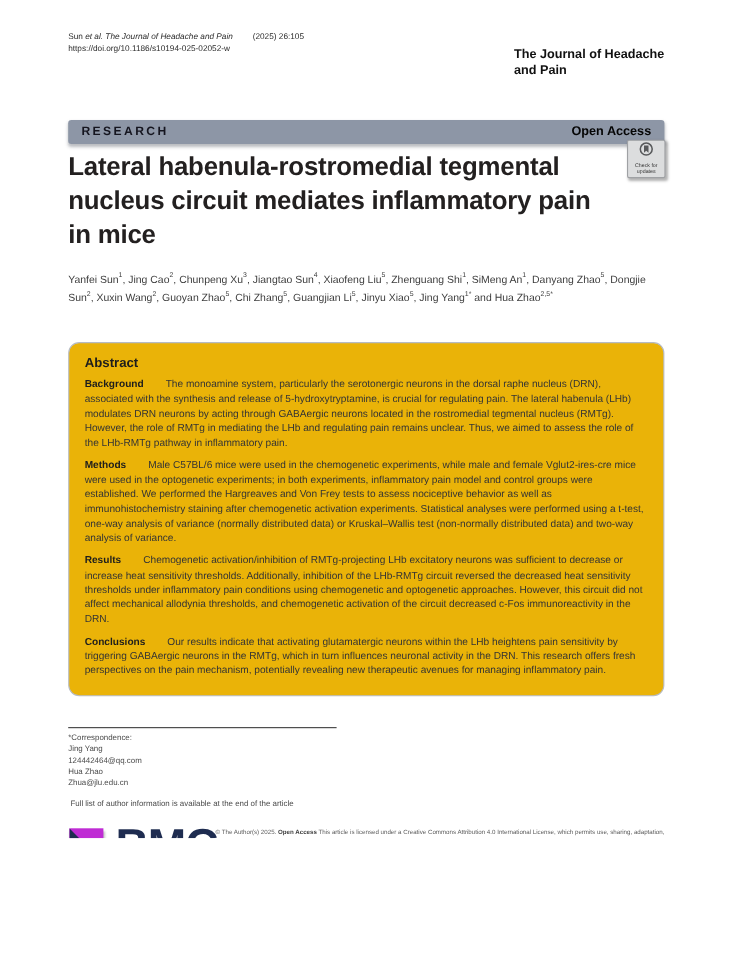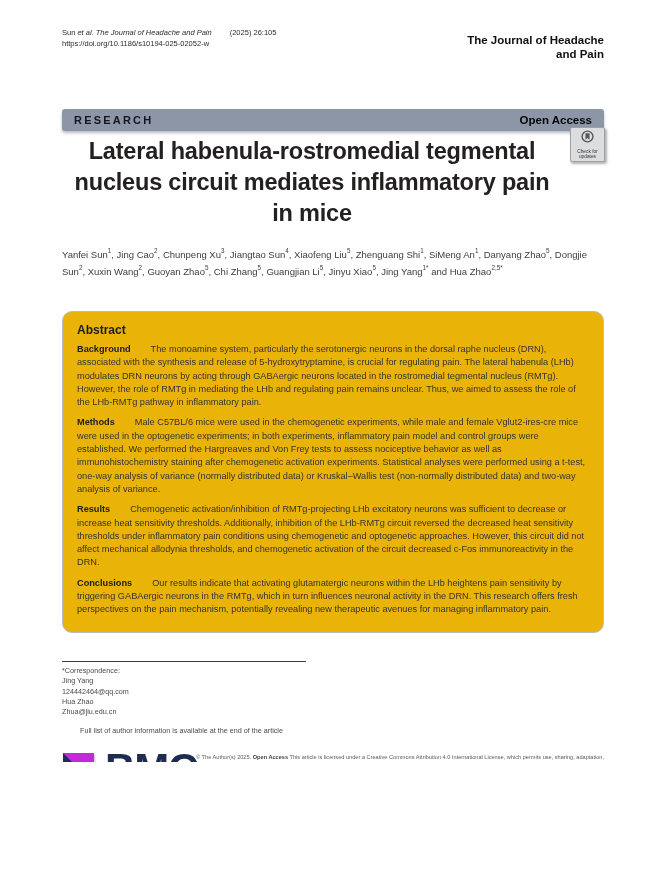--- a/index.html
+++ b/index.html
@@ -5,54 +5,54 @@
   html,body{margin:0;padding:0;background:#ffffff;}
   .page{
     position:relative;width:666px;height:762px;background:#ffffff;overflow:hidden;
     font-family:"Liberation Sans","DejaVu Sans",sans-serif;color:#222;
   }
   
   .header{position:absolute;top:27px;left:62px;width:542px;display:flex;justify-content:space-between;align-items:flex-start;}
   .header-left{font-size:7.5px;line-height:11px;color:#2b2b2b;}
   .cit-italic{font-style:italic;}
   .cit-ref{margin-left:18px;}
-  .header-right{text-align:right;font-size:11.5px;line-height:14px;font-weight:600;color:#111;margin-top:6px;}
+  .header-right{font-size:11.5px;line-height:14px;font-weight:600;color:#111;margin-top:16px;}
   
   .banner{
     position:absolute;top:97px;left:62px;width:542px;height:22px;box-sizing:border-box;
     background:#8d96a6;border-radius:3px;box-shadow:0 2px 3px rgba(100,105,115,.45);
     display:flex;align-items:center;justify-content:space-between;padding:0 12px;margin-top:12px;
   }
   .banner-left{font-size:11px;font-weight:700;letter-spacing:2.2px;color:#15151f;}
   .banner-right{font-size:11.5px;font-weight:700;color:#050505;}
   
   .badge{
     position:absolute;top:127px;left:570px;width:35px;height:35px;box-sizing:border-box;
     background:#dcddde;border:1px solid #9fa1a4;border-radius:2px;
     box-shadow:1.5px 2px 2.5px rgba(0,0,0,.3);
     display:flex;flex-direction:column;align-items:center;justify-content:center;cursor:pointer;
   }
   .badge-text{font-size:4.8px;line-height:5.6px;color:#333;text-align:center;margin-top:1.5px;}
   
   .title{position:absolute;top:136px;left:62px;width:500px;font-size:23.5px;font-weight:700;
-    line-height:31px;color:#232020;letter-spacing:-0.2px;text-align:center;}
+    line-height:31px;color:#232020;letter-spacing:-0.2px;}
   .authors{position:absolute;top:247px;left:62px;width:542px;font-size:9.5px;line-height:16.5px;color:#3d3d3d;}
   .authors sup{font-size:6.3px;position:relative;top:-0.5px;vertical-align:super;line-height:0;}
   
   .abstract{
     position:absolute;top:311px;left:62px;width:542px;min-height:321px;box-sizing:border-box;
     border:1.5px solid #b6bbc4;border-radius:10px;padding:11px 14px 8px 14px;background:#eab308;
   }
   .abstract-heading{font-size:12px;font-weight:700;color:#1d1d1d;margin:0 0 6px 0;}
   .abstract p{font-size:9.2px;line-height:13.3px;margin:0 0 7px 0;color:#343434;}
   .abstract p b{color:#1d1d1d;margin-right:20px;}
   
   .corr-rule{position:absolute;top:661px;left:62px;width:244px;border-top:1.8px solid #3c3c3c;}
   .corr{position:absolute;top:666px;left:62px;font-size:7.2px;line-height:10.3px;color:#4a4a4a;}
-  .corr-note{position:absolute;top:726px;left:62px;font-size:7.2px;color:#4a4a4a;padding-left:18px;}
+  .corr-note{position:absolute;top:726px;left:46px;font-size:7.2px;color:#4a4a4a;padding-left:18px;}
   
   .logo{position:absolute;top:753px;left:63px;display:flex;align-items:center;}
   .logo-mark{width:31px;height:31px;background:#bf2bd4;position:relative;box-shadow:1px 2px 2px rgba(0,0,0,.25);}
   .logo-mark::after{content:"";position:absolute;inset:0;background:#1e2c50;
     clip-path:polygon(0 0,0 100%,100% 100%);}
   .logo-text{font-size:42px;font-weight:700;color:#1e2c50;letter-spacing:-1px;margin-left:11px;line-height:31px;}
   .license{position:absolute;top:752px;left:196px;width:408px;font-size:5.6px;line-height:10px;
     color:#5b5b5b;text-align:justify;}
   .license b{color:#3f3f3f;}
   .license a{color:#4d82c4;text-decoration:none;}

